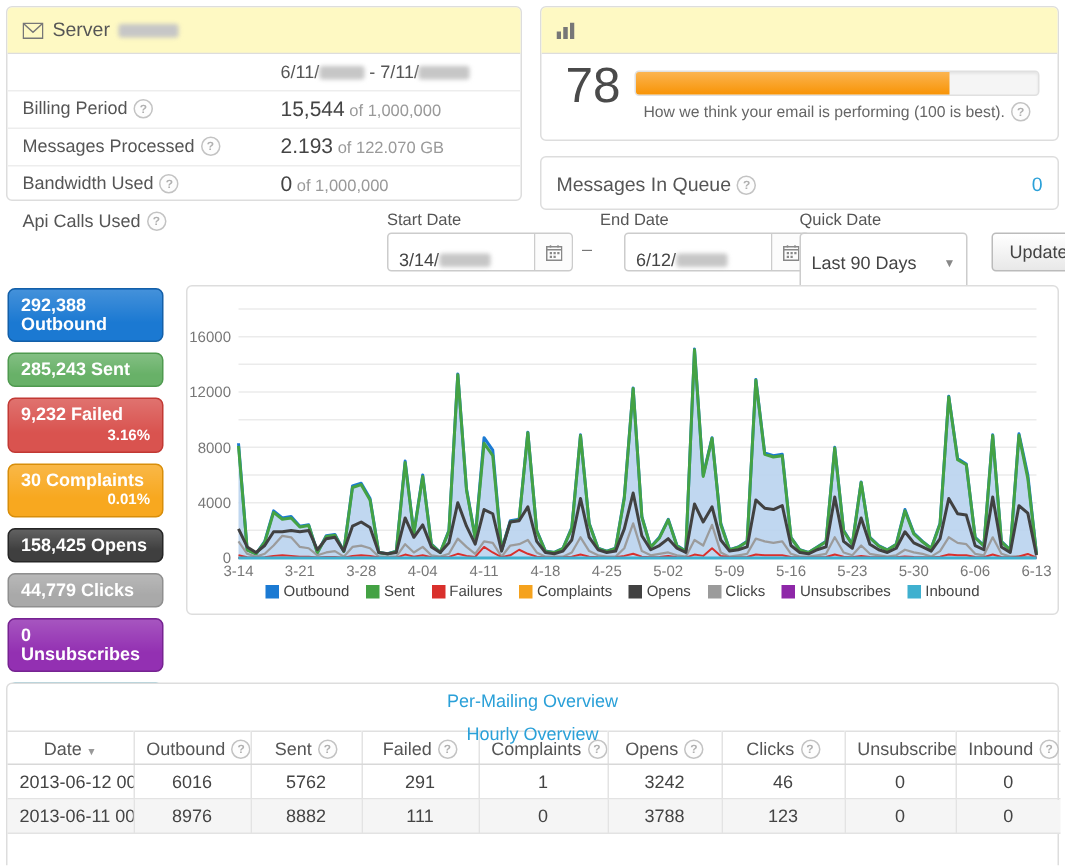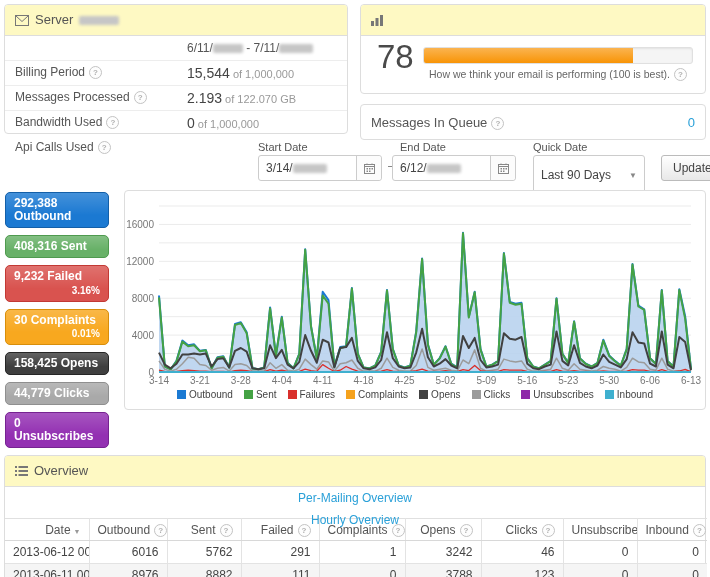--- a/index.html
+++ b/index.html
@@ -37,21 +37,21 @@
 
   
   #queue-panel{left:360px;top:104px;width:346px;height:32px;display:flex;align-items:center;
                justify-content:space-between;padding:17px 10px;font-size:13px;}
   #queue-value{color:#2aa0d8;}
 
   
   #date-controls{position:absolute;left:0;top:141px;width:710px;height:46px;}
   .fld-label{position:absolute;top:0;font-size:11px;color:#555;}
   .inp{position:absolute;top:14px;height:26px;box-sizing:border-box;border:1px solid #ccc;border-radius:3px;
-       background:#fff;display:flex;align-items:center;}
+       background:#fff;display:flex;align-items:flex-end;}
   .inp .txt{padding:0 7px;font-size:12px;color:#444;flex:1;white-space:nowrap;}
   .cal{width:24px;align-self:stretch;border-left:1px solid #ccc;display:flex;align-items:center;
        justify-content:center;background:#fcfcfc;border-radius:0 3px 3px 0;cursor:pointer;}
   #date-dash{position:absolute;left:388px;top:18px;color:#777;}
   .select{position:absolute;top:14px;height:40px;box-sizing:border-box;border:1px solid #ccc;border-radius:3px;
           background:#fff;display:flex;align-items:center;justify-content:space-between;padding:0 7px;color:#444;cursor:pointer;}
   .arr-down{font-size:8px;color:#888;}
   .arr-down::after{content:"▼";}
   #update-btn{position:absolute;left:661px;top:14px;height:26px;padding:0 11px;box-sizing:border-box;
               background:linear-gradient(#ffffff,#e8e8e8);border:1px solid #bbb;border-radius:3px;
@@ -72,21 +72,21 @@
   .leg-item{display:flex;align-items:center;gap:3px;cursor:pointer;}
   .chip{width:9px;height:9px;display:inline-block;}
 
   
   #overview-panel{left:4px;top:455px;width:702px;height:134px;}
   #tabs{height:31px;display:flex;align-items:center;padding:0 6px;flex-direction:column;}
   .tab{color:#2aa0d8;padding:4px 12px;font-size:12px;cursor:pointer;border-radius:4px;}
   .tab.active{background:#2aa0d8;color:#fff;font-weight:bold;}
   #ov-table{width:100%;border-collapse:collapse;table-layout:fixed;font-size:12px;border-top:1px solid #e0e0e0;}
   #ov-table th,#ov-table td{border-right:1px solid #e3e3e3;border-bottom:1px solid #e3e3e3;
-      padding:2px 8px;text-align:right;font-weight:normal;color:#555;white-space:nowrap;overflow:hidden;}
+      padding:2px 8px;text-align:center;font-weight:normal;color:#555;white-space:nowrap;overflow:hidden;}
   #ov-table th:last-child,#ov-table td:last-child{border-right:none;}
   #ov-table th{height:17px;border-bottom:1px solid #d8d8d8;}
   #ov-table td{height:18px;color:#444;}
   #ov-table tr.alt td{background:#f5f5f5;}
   .sort-ic{font-size:7px;color:#999;margin-left:3px;}
   .sort-ic::after{content:"▼";}
 
   svg text{font-family:"Liberation Sans",sans-serif;}
 </style>
 </head>
@@ -162,21 +162,21 @@
           <rect x="2.5" y="5" width="1.5" height="1.5" fill="#888"></rect>
             <rect x="5" y="5" width="1.5" height="1.5" fill="#888"></rect>
             <rect x="7.5" y="5" width="1.5" height="1.5" fill="#888"></rect>
           <rect x="2.5" y="7.5" width="1.5" height="1.5" fill="#888"></rect>
             <rect x="5" y="7.5" width="1.5" height="1.5" fill="#888"></rect>
         </svg>
       </span>
     </div>
     <span id="date-dash">–</span>
     <span class="fld-label" style="left:400px">End Date</span>
-    <div class="inp" style="left:392px;width:124px">
+    <div class="inp" style="left:416px;width:124px">
       <span class="txt"><span>6/12/</span><span class="redact" style="width:34px"></span></span>
       <span class="cal">
         <svg width="11" height="11" viewBox="0 0 11 11">
           <rect x="0.5" y="1.5" width="10" height="9" fill="none" stroke="#888"></rect>
           <line x1="0.5" y1="3.5" x2="10.5" y2="3.5" stroke="#888"></line>
           <line x1="3" y1="0.5" x2="3" y2="2" stroke="#888"></line>
           <line x1="8" y1="0.5" x2="8" y2="2" stroke="#888"></line>
           <rect x="2.5" y="5" width="1.5" height="1.5" fill="#888"></rect>
             <rect x="5" y="5" width="1.5" height="1.5" fill="#888"></rect>
             <rect x="7.5" y="5" width="1.5" height="1.5" fill="#888"></rect>
@@ -191,21 +191,21 @@
       <span class="arr-down"></span>
     </div>
     <button id="update-btn">Update</button>
   </div>
 
   <div id="stat-col">
       <div class="sbox" style="background-color: rgb(27, 121, 210); border-color: rgb(19, 95, 168);">
         <span class="row2">292,388</span>
         <span class="row2">Outbound</span>
       </div>
-      <div class="sbox" style="background-color: rgb(104, 177, 104); border-color: rgb(79, 154, 79);"><span>408,316 Sent</span></div>
+      <div class="sbox" style="background-color: rgb(104, 177, 104); border-color: rgb(79, 154, 79);"><span>285,243 Sent</span></div>
       <div class="sbox" style="background-color: rgb(217, 83, 79); border-color: rgb(194, 57, 52);"><span>9,232 Failed</span><span class="pct">3.16%</span></div>
       <div class="sbox" style="background-color: rgb(248, 168, 31); border-color: rgb(216, 142, 10);">
         <span class="row2">30 Complaints</span>
         <span class="pct-line">0.01%</span>
       </div>
       <div class="sbox" style="background-color: rgb(63, 63, 63); border-color: rgb(38, 38, 38);"><span>158,425 Opens</span></div>
       <div class="sbox" style="background-color: rgb(169, 169, 169); border-color: rgb(143, 143, 143);"><span>44,779 Clicks</span></div>
       <div class="sbox" style="background-color: rgb(147, 48, 178); border-color: rgb(118, 35, 145);"><span>0 Unsubscribes</span></div>
       <div class="sbox" style="background-color: rgb(71, 184, 216); border-color: rgb(51, 151, 180);"><span>0 Inbound</span></div>
     </div>
@@ -281,31 +281,20 @@
           <span>Unsubscribes</span>
         </span>
         <span class="leg-item">
           <span class="chip" style="background: rgb(63, 176, 207);"></span>
           <span>Inbound</span>
         </span>
       </div>
   </div>
 
   <div class="panel" id="overview-panel">
-    <div class="panel-header">
-      <svg width="13" height="10" viewBox="0 0 13 10">
-        <rect x="0" y="0" width="2" height="2" fill="#777"></rect>
-          <rect x="3.5" y="0" width="9.5" height="2" fill="#777"></rect>
-        <rect x="0" y="4" width="2" height="2" fill="#777"></rect>
-          <rect x="3.5" y="4" width="9.5" height="2" fill="#777"></rect>
-        <rect x="0" y="8" width="2" height="2" fill="#777"></rect>
-          <rect x="3.5" y="8" width="9.5" height="2" fill="#777"></rect>
-      </svg>
-      <span>Overview</span>
-    </div>
     <div id="tabs">
         <span class="tab">Per-Mailing Overview</span>
         <span class="tab">Hourly Overview</span>
       </div>
     <table id="ov-table">
       <colgroup id="ov-colgroup">
           <col style="width: 84px;">
           <col style="width: 78px;">
           <col style="width: 74px;">
           <col style="width: 78px;">

